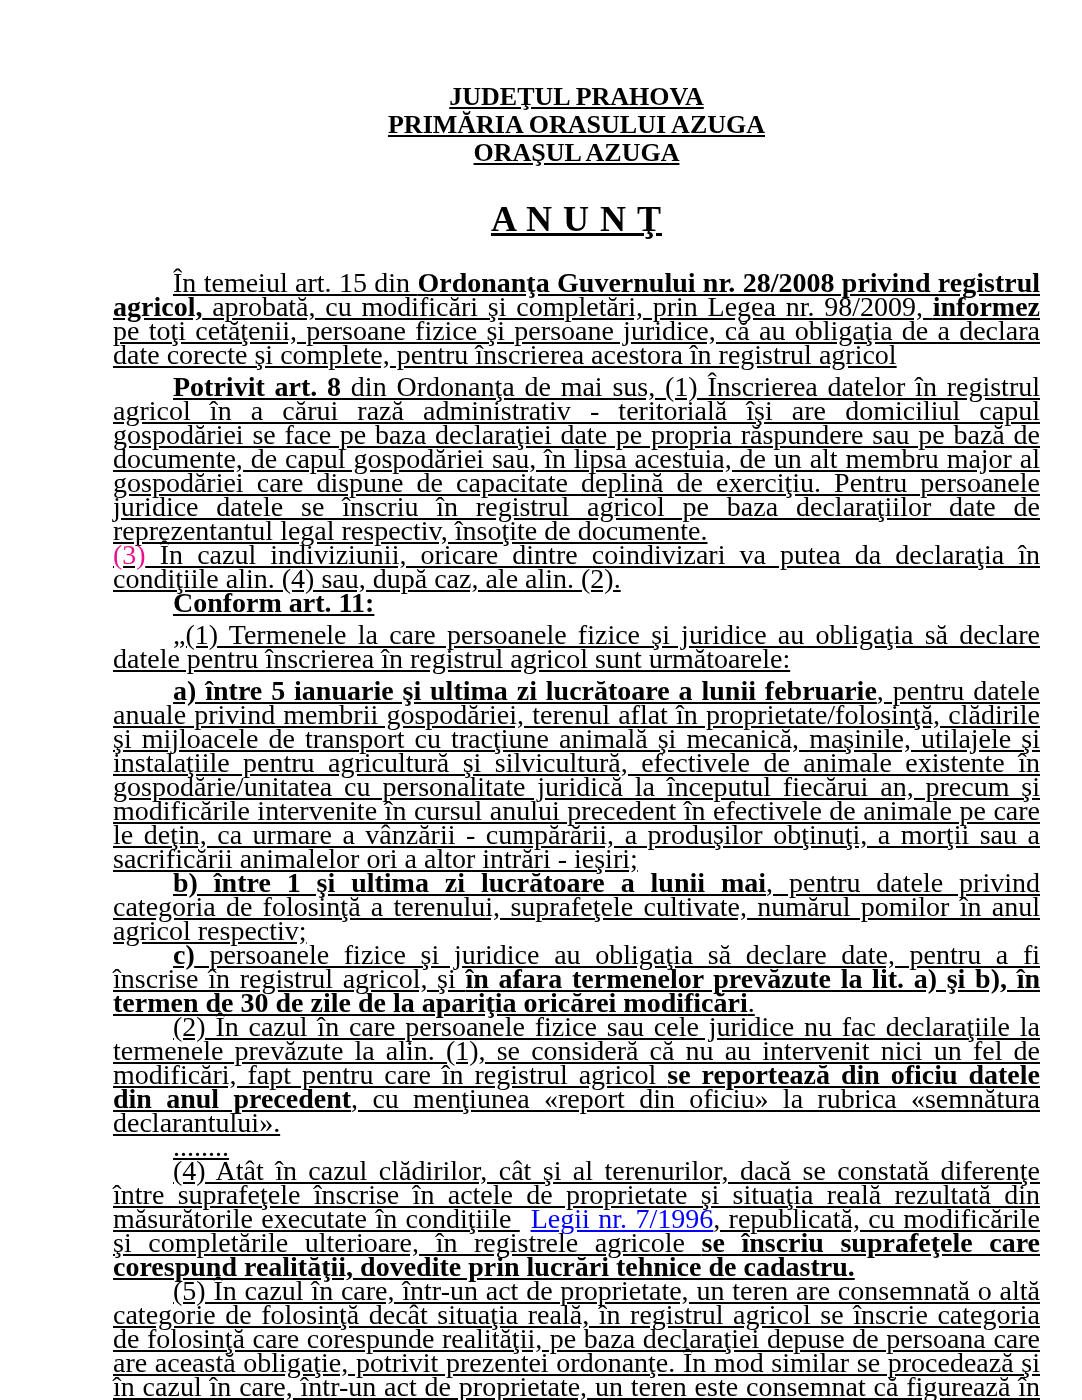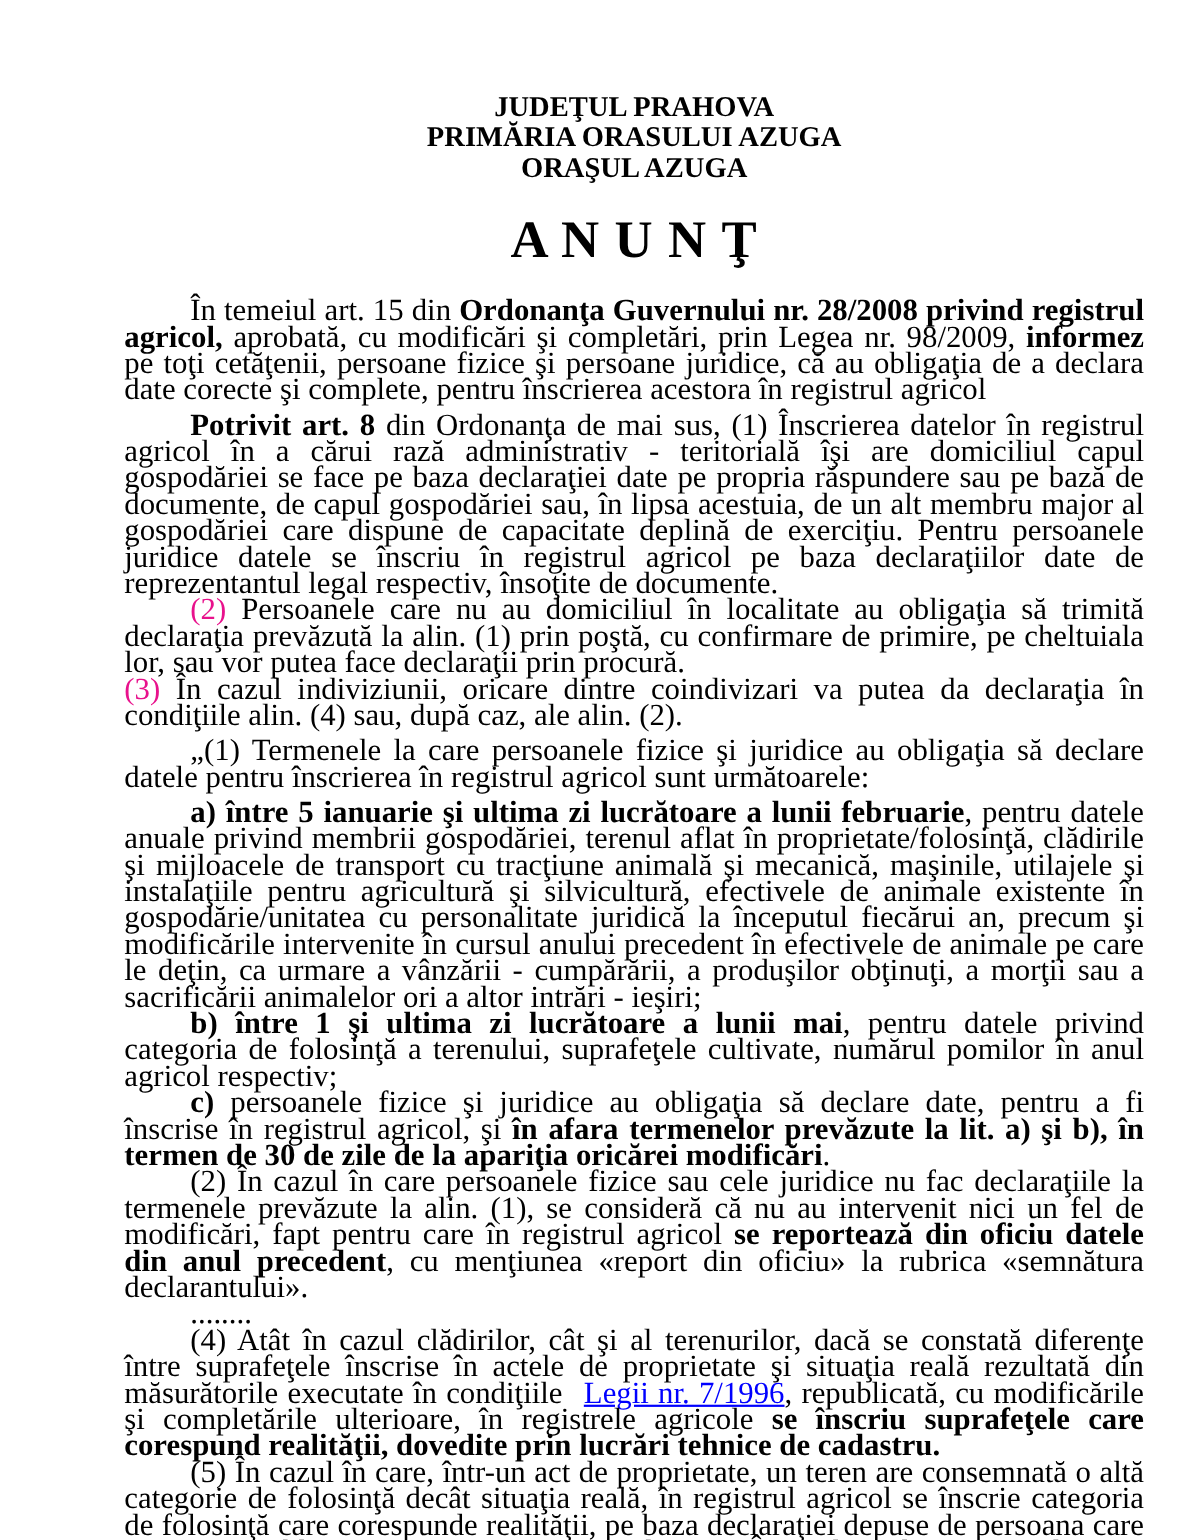--- a/index.html
+++ b/index.html
@@ -9,29 +9,30 @@
     background: #ffffff;
     color: #000000;
     font-family: "Liberation Serif", serif;
     overflow: hidden;
   }
   .page {
     box-sizing: border-box;
     width: 1082px;
     height: 1272px;
     padding: 83px 42px 0 113px;
+    text-decoration: underline;
   }
   .header {
     font-size: 26px;
     line-height: 28px;
     font-weight: 700;
     text-align: center;
   }
   .title {
-    font-size: 48px;
+    font-size: 36px;
     line-height: 44px;
     font-weight: 700;
     text-align: center;
     letter-spacing: 1px;
     margin: 30px 0 0 0;
   }
   .para {
     margin: 0;
     font-size: 28px;
     line-height: 24px;
@@ -57,22 +58,22 @@
   <div class="header">
     <div>JUDEŢUL PRAHOVA</div>
     <div>PRIMĂRIA ORASULUI AZUGA</div>
     <div>ORAŞUL AZUGA</div>
   </div>
 
   <h1 class="title">A N U N Ţ</h1>
 
   <p class="para indent space-title"><span>În temeiul art. 15 din </span><span class="run-bold">Ordonanţa Guvernului nr. 28/2008 privind registrul agricol,</span><span> aprobată, cu modificări şi completări, prin Legea nr. 98/2009, </span><span class="run-bold">informez</span><span> pe toţi cetăţenii, persoane fizice şi persoane juridice, că au obligaţia de a declara date corecte şi complete, pentru înscrierea acestora în registrul agricol</span></p>
   <p class="para indent space-before"><span class="run-bold">Potrivit art. 8</span><span> din Ordonanţa de mai sus, (1) Înscrierea datelor în registrul agricol în a cărui rază administrativ - teritorială îşi are domiciliul capul gospodăriei se face pe baza declaraţiei date pe propria răspundere sau pe bază de documente, de capul gospodăriei sau, în lipsa acestuia, de un alt membru major al gospodăriei care dispune de capacitate deplină de exerciţiu. Pentru persoanele juridice datele se înscriu în registrul agricol pe baza declaraţiilor date de reprezentantul legal respectiv, însoţite de documente.</span></p>
-  <p class="para indent"><span class="run-magenta">(2)</span><span> Persoanele care nu au domiciliul în localitate au obligaţia să trimită declaraţia prevăzută la alin. (1) prin poştă, cu confirmare de primire, pe cheltuiala lor, sau vor putea face declaraţii prin procură.</span></p>
   <p class="para"><span class="run-magenta">(3)</span><span> În cazul indiviziunii, oricare dintre coindivizari va putea da declaraţia în condiţiile alin. (4) sau, după caz, ale alin. (2).</span></p>
+  <p class="para indent"><span class="run-bold">Conform art. 11:</span></p>
   <p class="para indent space-before"><span>„(1) Termenele la care persoanele fizice şi juridice au obligaţia să declare datele pentru înscrierea în registrul agricol sunt următoarele:</span></p>
   <p class="para indent space-before"><span class="run-bold">a) între 5 ianuarie şi ultima zi lucrătoare a lunii februarie</span><span>, pentru datele anuale privind membrii gospodăriei, terenul aflat în proprietate/folosinţă, clădirile şi mijloacele de transport cu tracţiune animală şi mecanică, maşinile, utilajele şi instalaţiile pentru agricultură şi silvicultură, efectivele de animale existente în gospodărie/unitatea cu personalitate juridică la începutul fiecărui an, precum şi modificările intervenite în cursul anului precedent în efectivele de animale pe care le deţin, ca urmare a vânzării - cumpărării, a produşilor obţinuţi, a morţii sau a sacrificării animalelor ori a altor intrări - ieşiri;</span></p>
   <p class="para indent"><span class="run-bold">b) între 1 şi ultima zi lucrătoare a lunii mai</span><span>, pentru datele privind categoria de folosinţă a terenului, suprafeţele cultivate, numărul pomilor în anul agricol respectiv;</span></p>
   <p class="para indent"><span class="run-bold">c)</span><span> persoanele fizice şi juridice au obligaţia să declare date, pentru a fi înscrise în registrul agricol, şi </span><span class="run-bold">în afara termenelor prevăzute la lit. a) şi b), în termen de 30 de zile de la apariţia oricărei modificări</span><span>.</span></p>
   <p class="para indent"><span>(2) În cazul în care persoanele fizice sau cele juridice nu fac declaraţiile la termenele prevăzute la alin. (1), se consideră că nu au intervenit nici un fel de modificări, fapt pentru care în registrul agricol </span><span class="run-bold">se reportează din oficiu datele din anul precedent</span><span>, cu menţiunea «report din oficiu» la rubrica «semnătura declarantului».</span></p>
   <p class="para indent"><span>........</span></p>
   <p class="para indent"><span>(4) Atât în cazul clădirilor, cât şi al terenurilor, dacă se constată diferenţe între suprafeţele înscrise în actele de proprietate şi situaţia reală rezultată din măsurătorile executate în condiţiile </span><a class="run-link">Legii nr. 7/1996</a><span>, republicată, cu modificările şi completările ulterioare, în registrele agricole </span><span class="run-bold">se înscriu suprafeţele care corespund realităţii, dovedite prin lucrări tehnice de cadastru.</span></p>
   <p class="para indent"><span>(5) În cazul în care, într-un act de proprietate, un teren are consemnată o altă categorie de folosinţă decât situaţia reală, în registrul agricol se înscrie categoria de folosinţă care corespunde realităţii, pe baza declaraţiei depuse de persoana care are această obligaţie, potrivit prezentei ordonanţe. În mod similar se procedează şi în cazul în care, într-un act de proprietate, un teren este consemnat că figurează în intravilan/extravilan, iar acesta, potrivit planurilor urbanistice generale ori planurilor urbanistice zonale, este situat în extravilan/intravilan.</span></p>
 
 </div>

